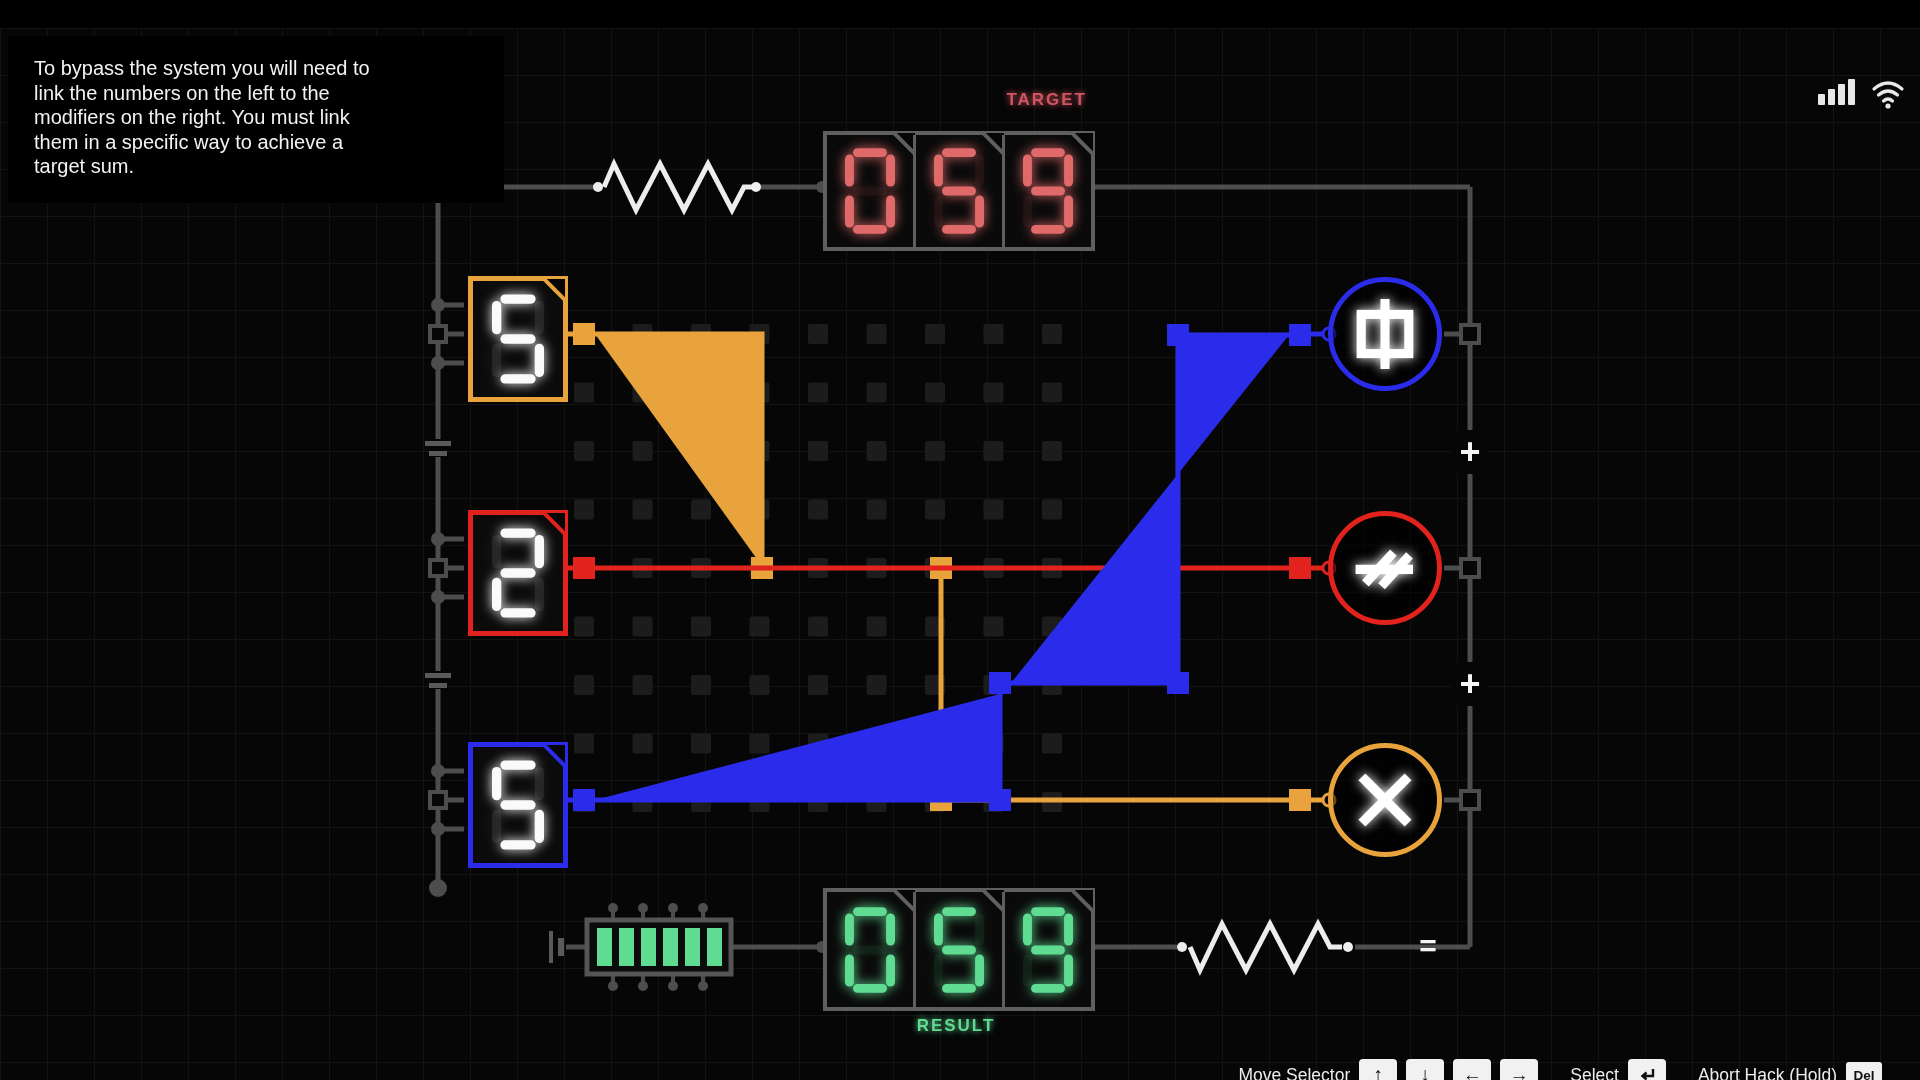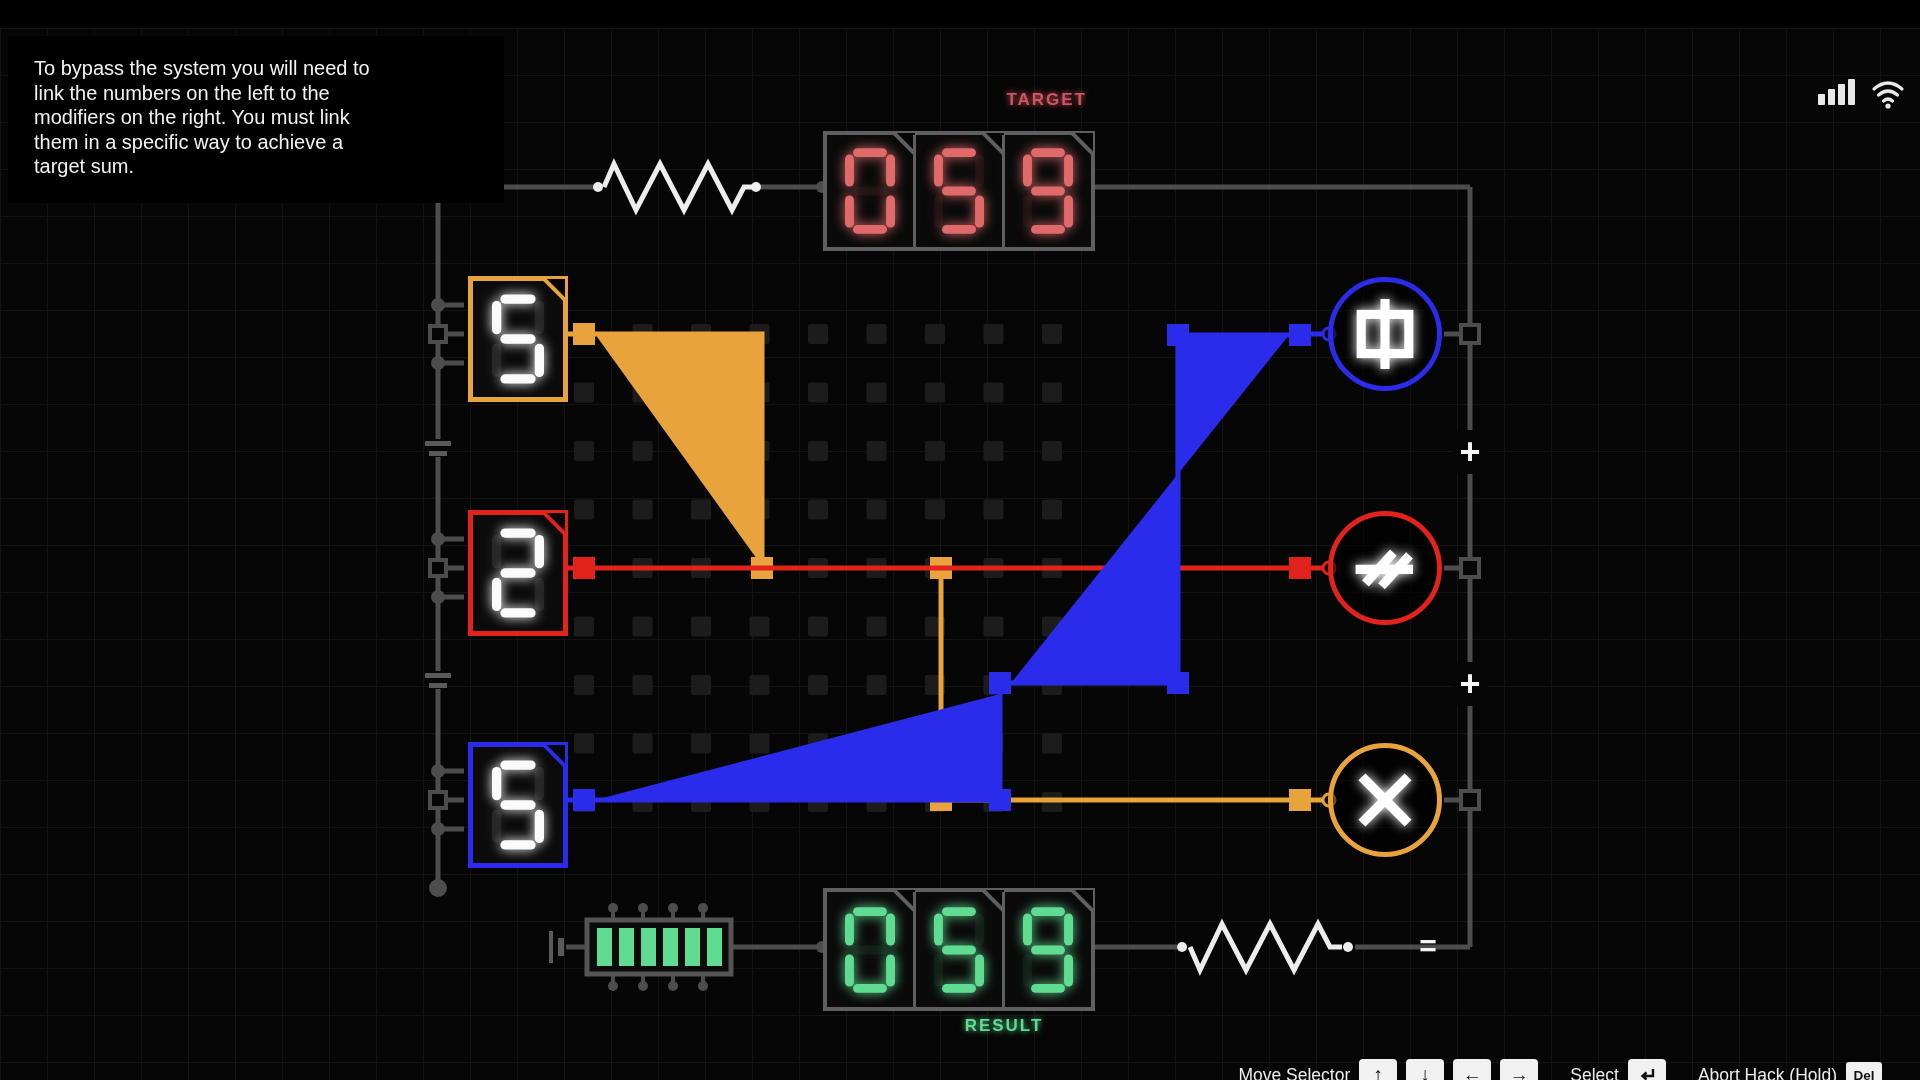--- a/index.html
+++ b/index.html
@@ -13,21 +13,21 @@
   #board{position:absolute;inset:0;}
   .abs{position:absolute;}
 
   
   .instruction-box{left:8px;top:8px;width:446px;background:#000;color:#f2f2f2;
     padding:20px 24px 24px 26px;font-size:20px;line-height:24.5px;white-space:pre-line;}
 
   
   .display-label{width:264px;text-align:center;font-size:17px;font-weight:bold;letter-spacing:2px;}
   .target-label{left:823px;top:62px;color:var(--c-target-label);text-shadow:0 0 6px var(--c-target-label);text-align:right;}
-  .result-label{left:872px;top:988px;color:var(--c-green);text-shadow:0 0 6px var(--c-green);}
+  .result-label{left:824px;top:988px;color:var(--c-green);text-shadow:0 0 6px var(--c-green);}
 
   
   .display{display:flex;background:#0a0a0a;border:4px solid var(--c-display-border);}
   .target-display{left:823px;top:103px;width:264px;height:112px;}
   .result-display{left:823px;top:860px;width:264px;height:115px;}
   .cell{position:relative;flex:1;display:flex;align-items:center;justify-content:center;color:var(--c-display-border);}
   .cell + .cell{border-left:3px solid var(--c-display-border);}
   .target-display .sevenseg{color:var(--c-target-digit);}
   .result-display .sevenseg{color:var(--c-green);}
 

